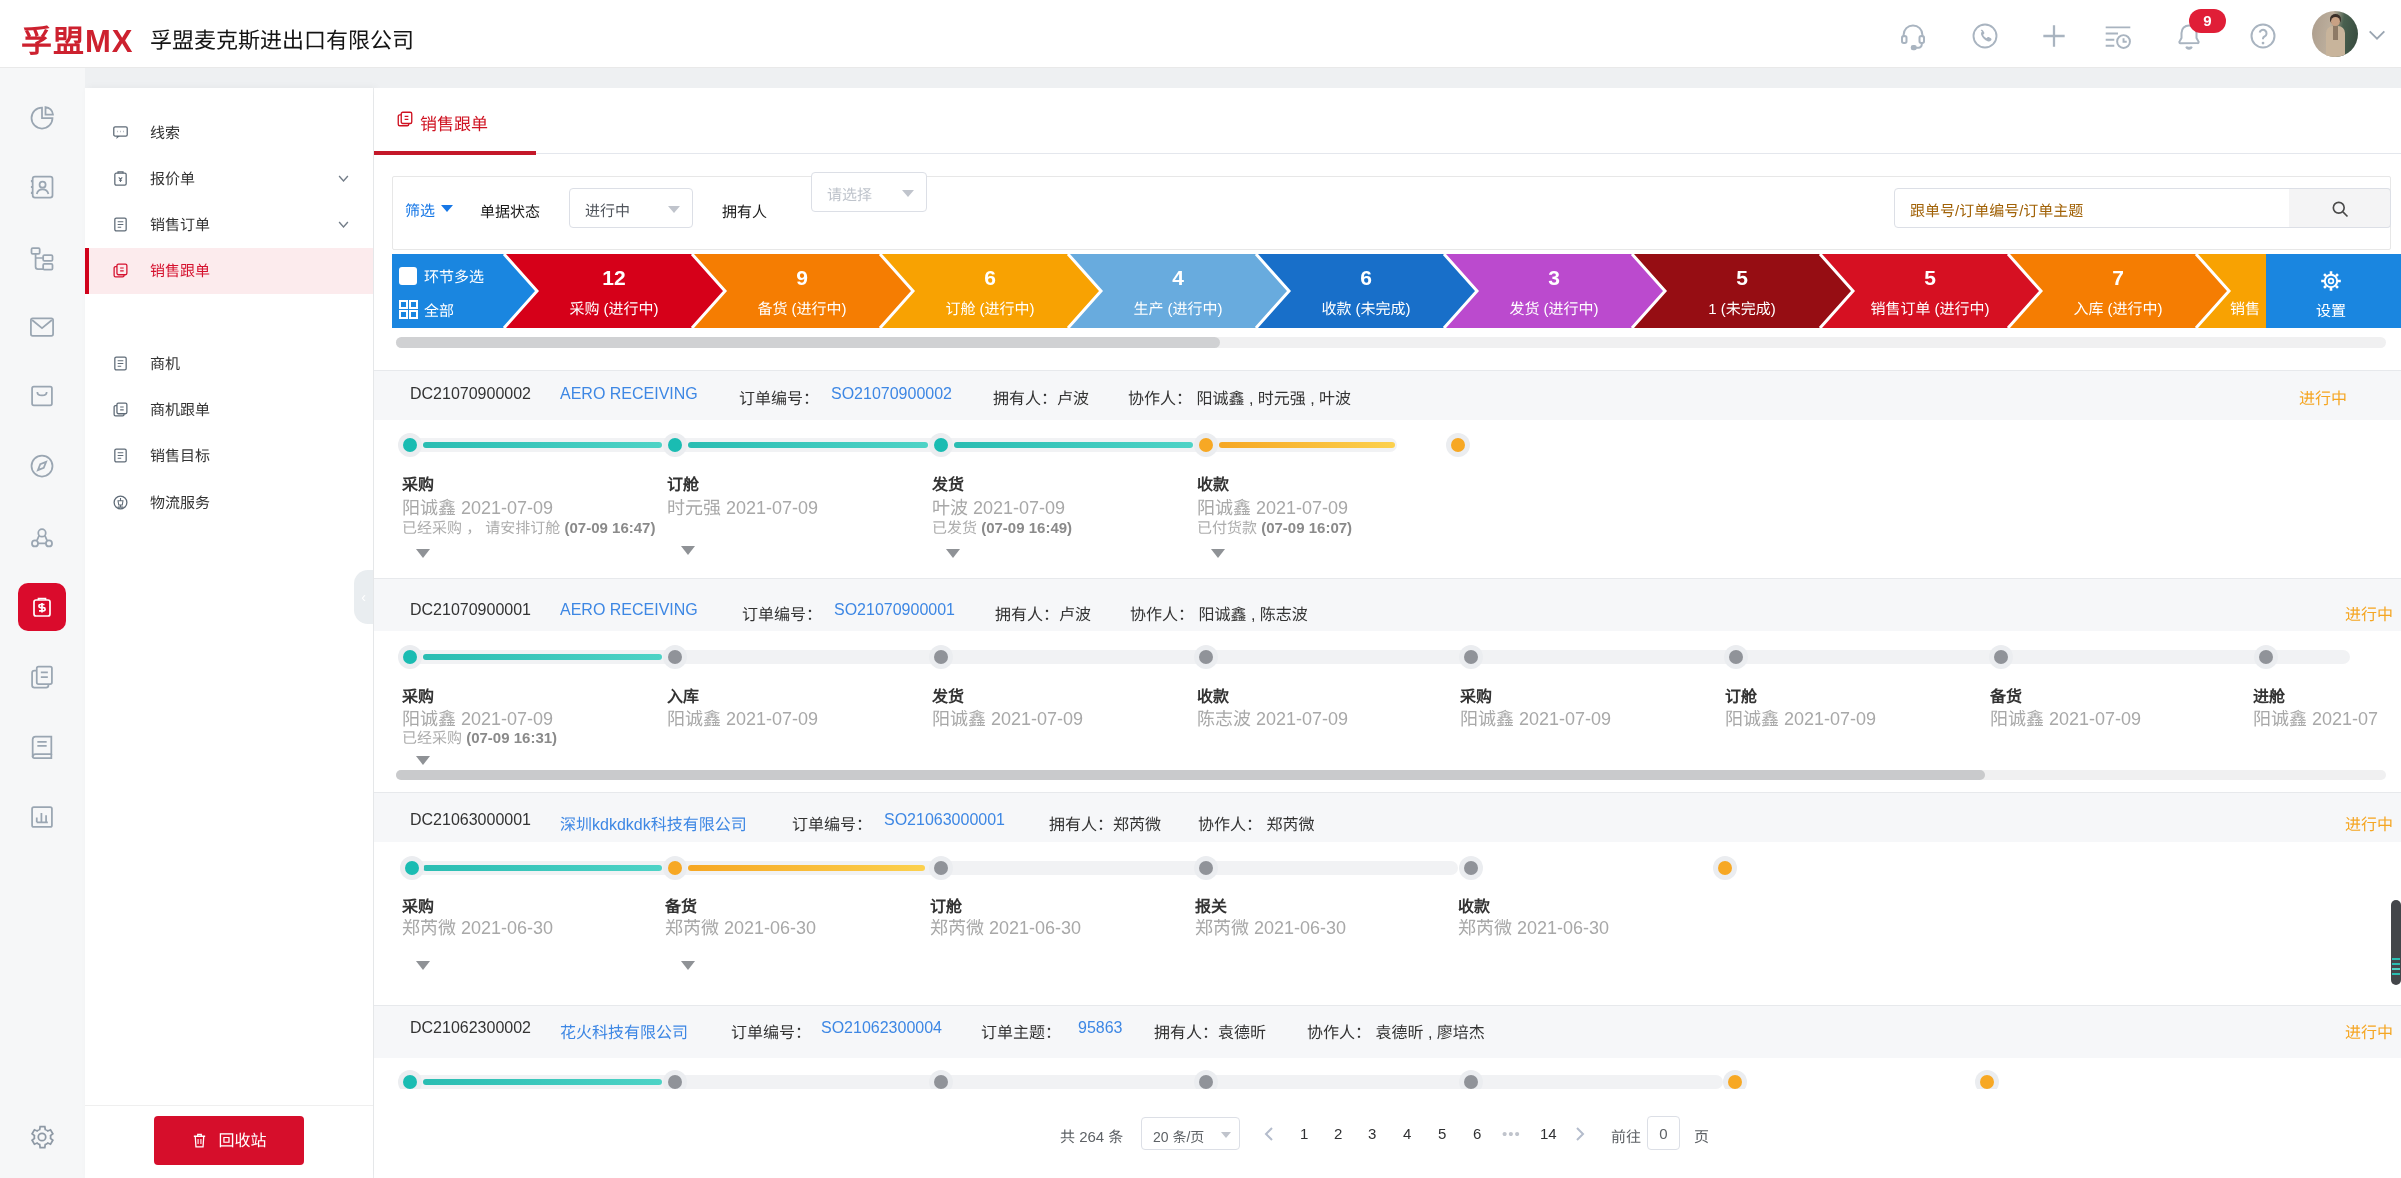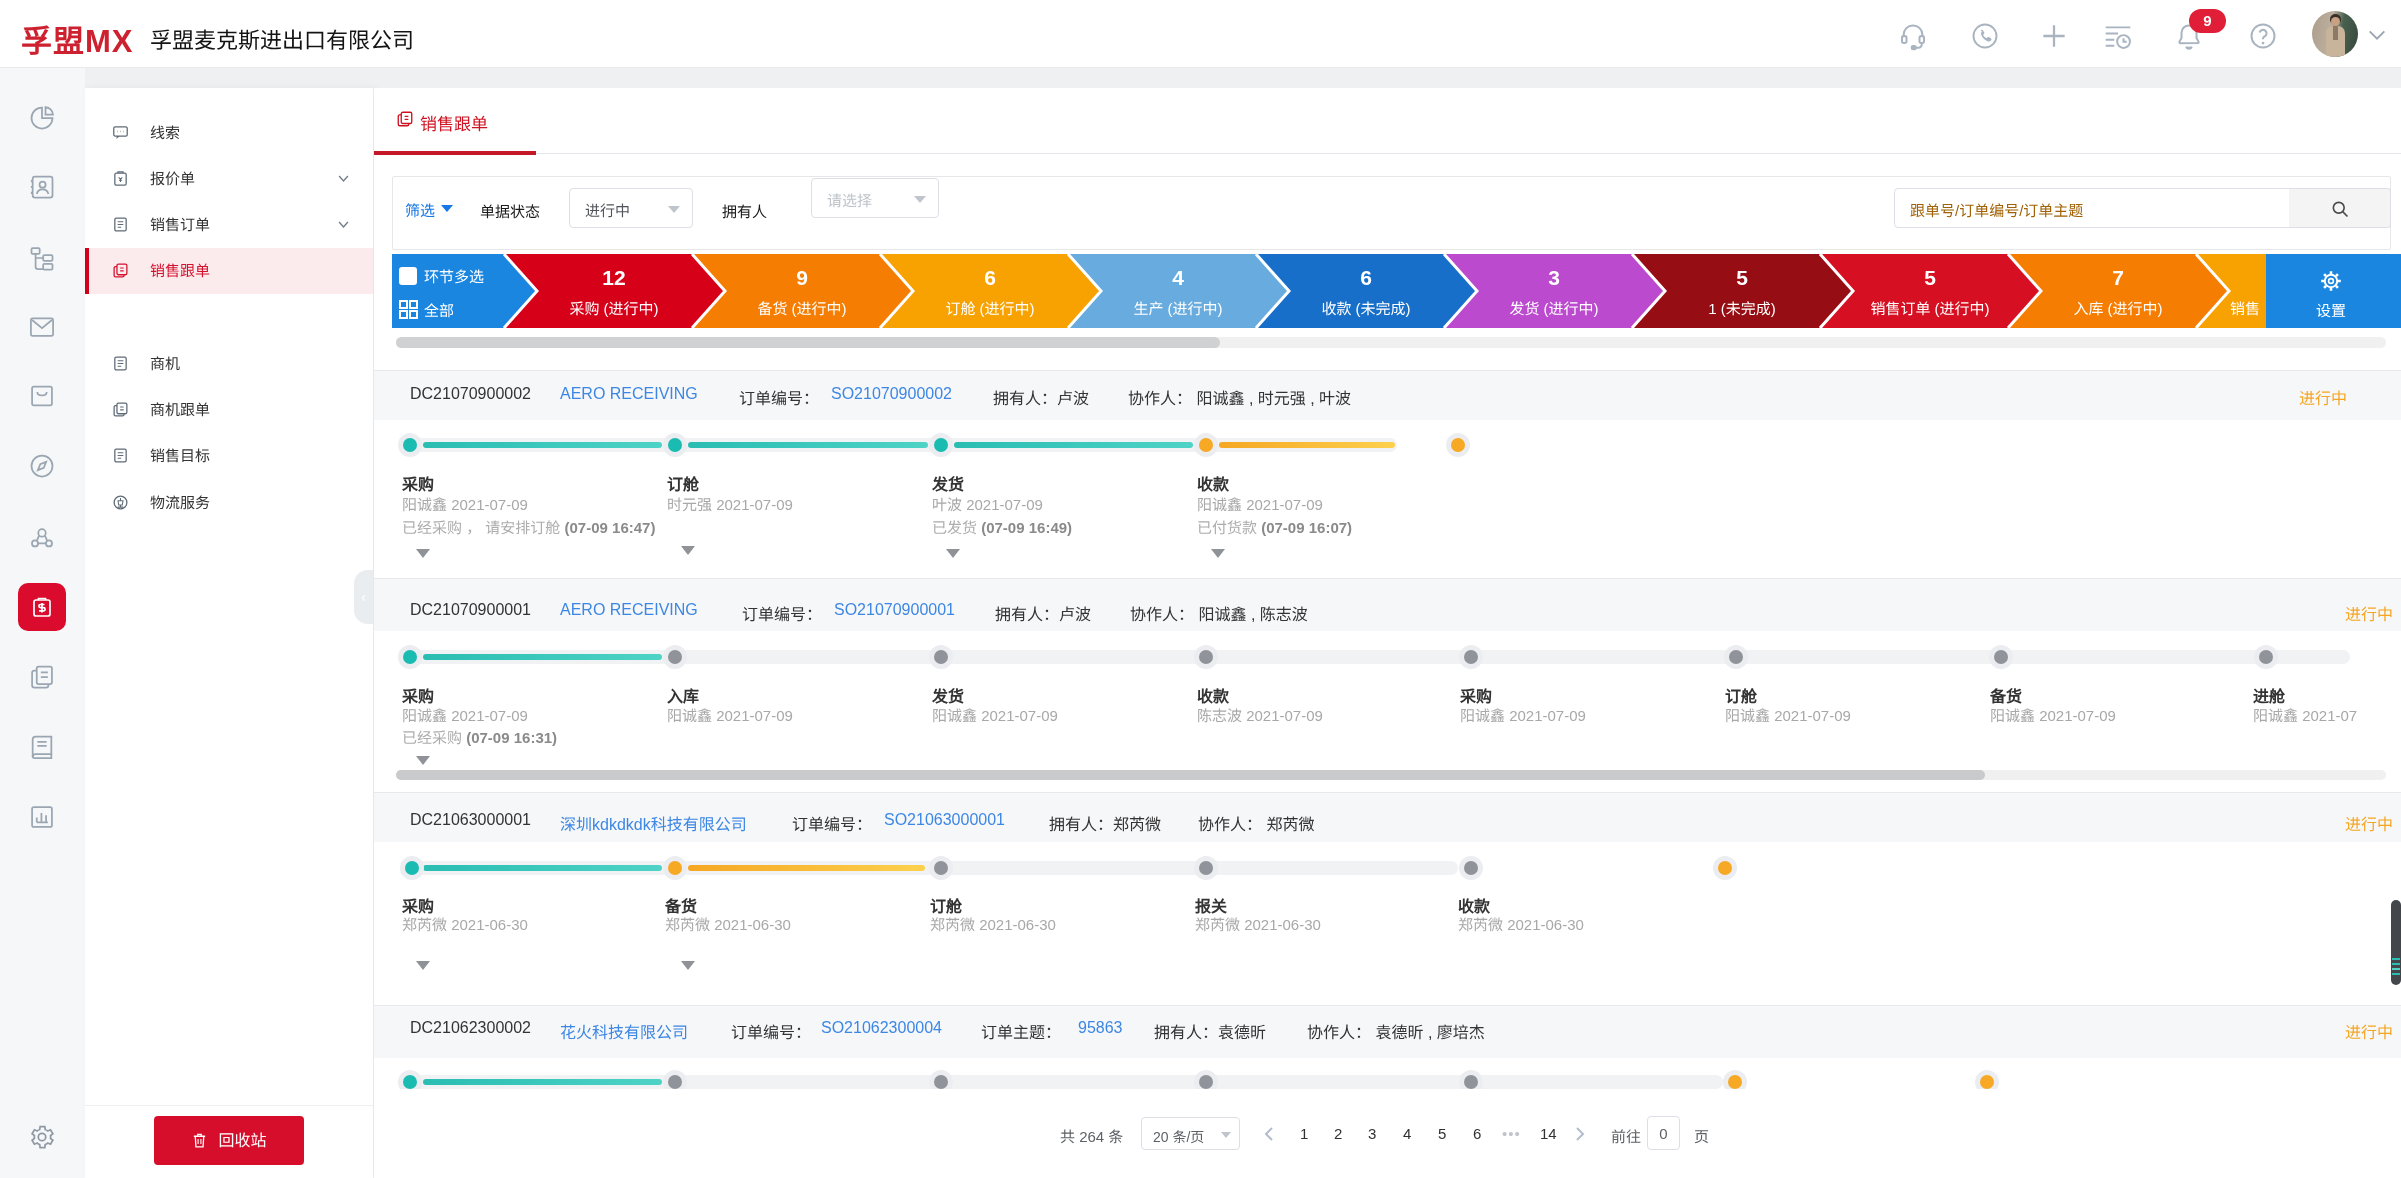--- a/index.html
+++ b/index.html
@@ -41,21 +41,21 @@
 .dot{position:absolute;width:24px;height:24px;border-radius:50%;background:#ebedf0}
 .dot i{position:absolute;left:5px;top:5px;width:14px;height:14px;border-radius:50%;display:block}
 .teal i{background:#1abcb2}
 .gry i{background:#909399}
 .od i{background:#f7a824}
 .tline{position:absolute;height:6px;border-radius:3px}
 .trk{position:absolute;height:14px;border-radius:7px;background:#f1f2f4}
 .lt{background:linear-gradient(90deg,#2abdb2,#4ed3c6)}
 .lo{background:linear-gradient(90deg,#f6a723,#fcd14e)}
 .slbl{position:absolute;font-size:16px;font-weight:bold;color:#333}
-.snm{position:absolute;font-size:15px;color:#a8a8a8;white-space:nowrap}
+.snm{position:absolute;font-size:18px;color:#a8a8a8;white-space:nowrap}
 .srmk{position:absolute;font-size:15px;color:#adadad;white-space:nowrap}
 .srmk b{color:#8a8a8a;font-weight:bold}
 .tri{position:absolute;width:0;height:0;border-left:7px solid transparent;border-right:7px solid transparent;border-top:9px solid #8f9296}
 .sbar{position:absolute;height:11px;border-radius:6px;background:#f0f0f1}
 .sthumb{position:absolute;height:11px;border-radius:6px;background:#d0d1d3}
 .pgt{font-size:15px;color:#5e6266}
 </style>
 </head>
 <body>
 
@@ -246,21 +246,21 @@
 <div class="abs tabline"></div>
 <div class="abs fcard"></div>
 <div class="abs" style="left:405px;top:199px;font-size:15px;color:#1677e6">筛选</div>
 <div class="abs caret" style="left:441px;top:205px;border-top-color:#1677e6"></div>
 <div class="abs ftxt" style="left:480px;top:200px">单据状态</div>
 <div class="abs sel" style="left:569px;top:188px;width:124px">
     <span style="position:absolute;left:15px;top:10px;font-size:15px;color:#50555c">进行中</span>
     <span class="caret" style="position:absolute;right:12px;top:17px"></span>
   </div>
 <div class="abs ftxt" style="left:722px;top:200px">拥有人</div>
-<div class="abs sel" style="left:811px;top:178px;width:128px">
+<div class="abs sel" style="left:811px;top:172px;width:116px">
     <span style="position:absolute;left:15px;top:10px;font-size:15px;color:#bfc4cc">请选择</span>
     <span class="caret" style="position:absolute;right:12px;top:17px"></span>
   </div>
 <div class="abs" style="left:1894px;top:188px;width:396px;height:40px;background:#fff;border:1px solid #dcdfe6;border-radius:4px 0 0 4px">
     <span style="position:absolute;left:15px;top:10px;font-size:15px;color:#a16207">跟单号/订单编号/订单主题</span>
   </div>
 <div class="abs" style="left:2289px;top:188px;width:102px;height:40px;background:#f4f4f5;border:1px solid #dcdfe6;border-left:none;border-radius:0 4px 4px 0">
     <svg style="position:absolute;left:41px;top:10px" width="20" height="20" viewBox="0 0 24 24" fill="none" stroke="#4a4a4a" stroke-width="2">
       <circle cx="10.5" cy="10.5" r="6.5"></circle>
       <path d="M15.5 15.5L21 21"></path>

